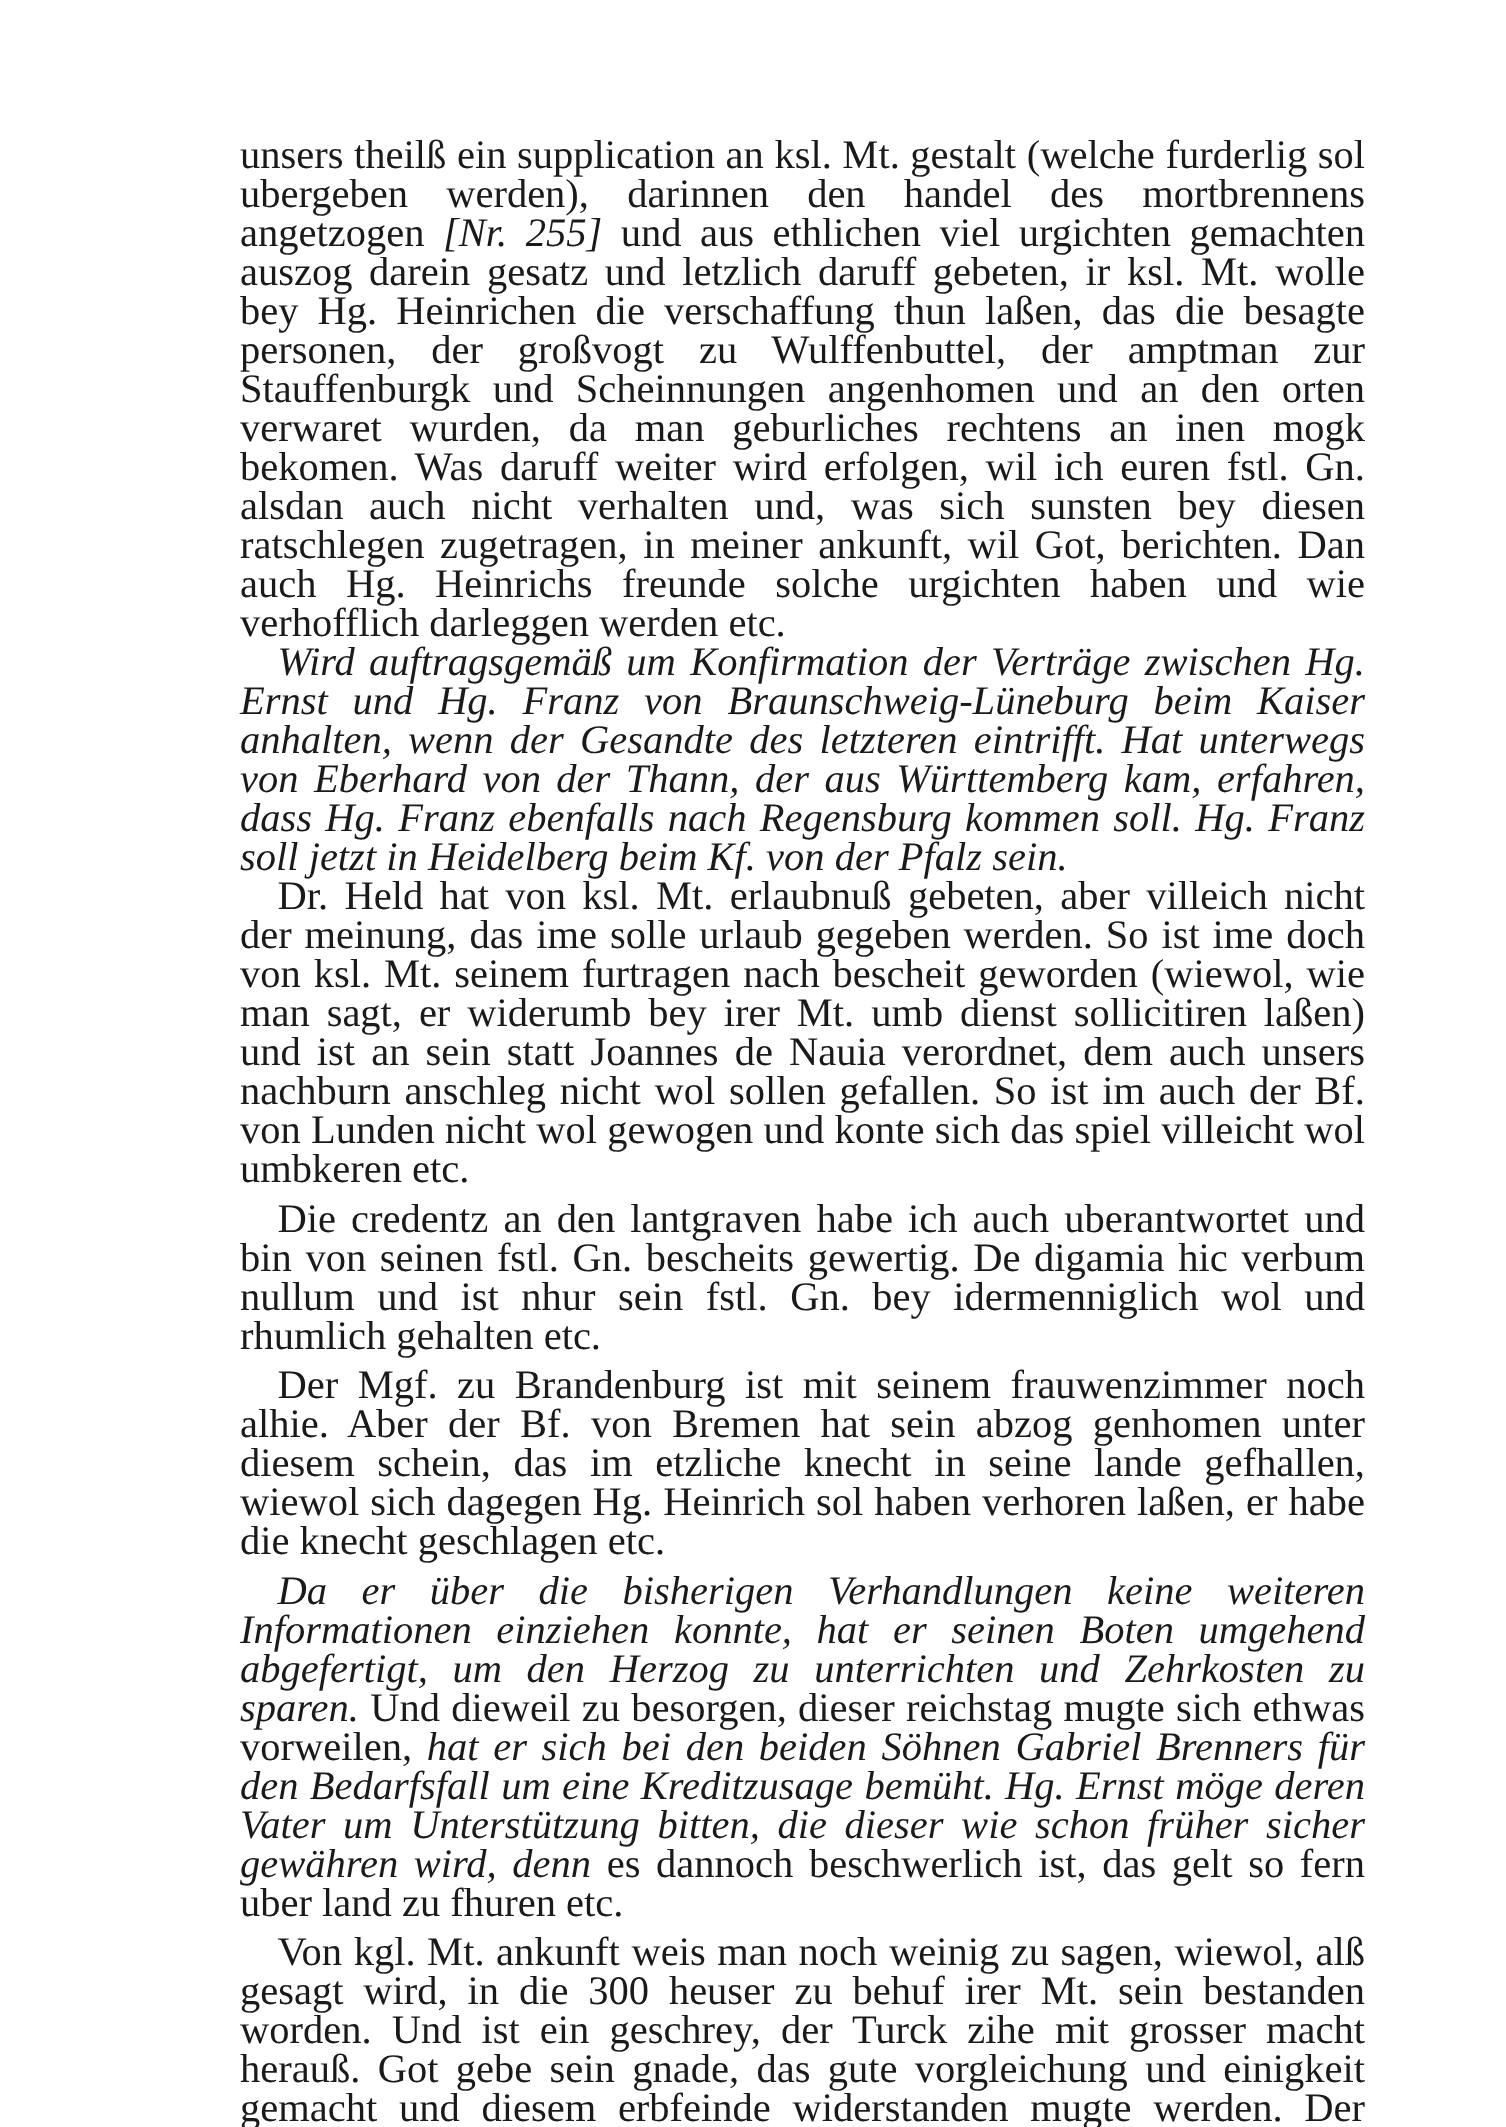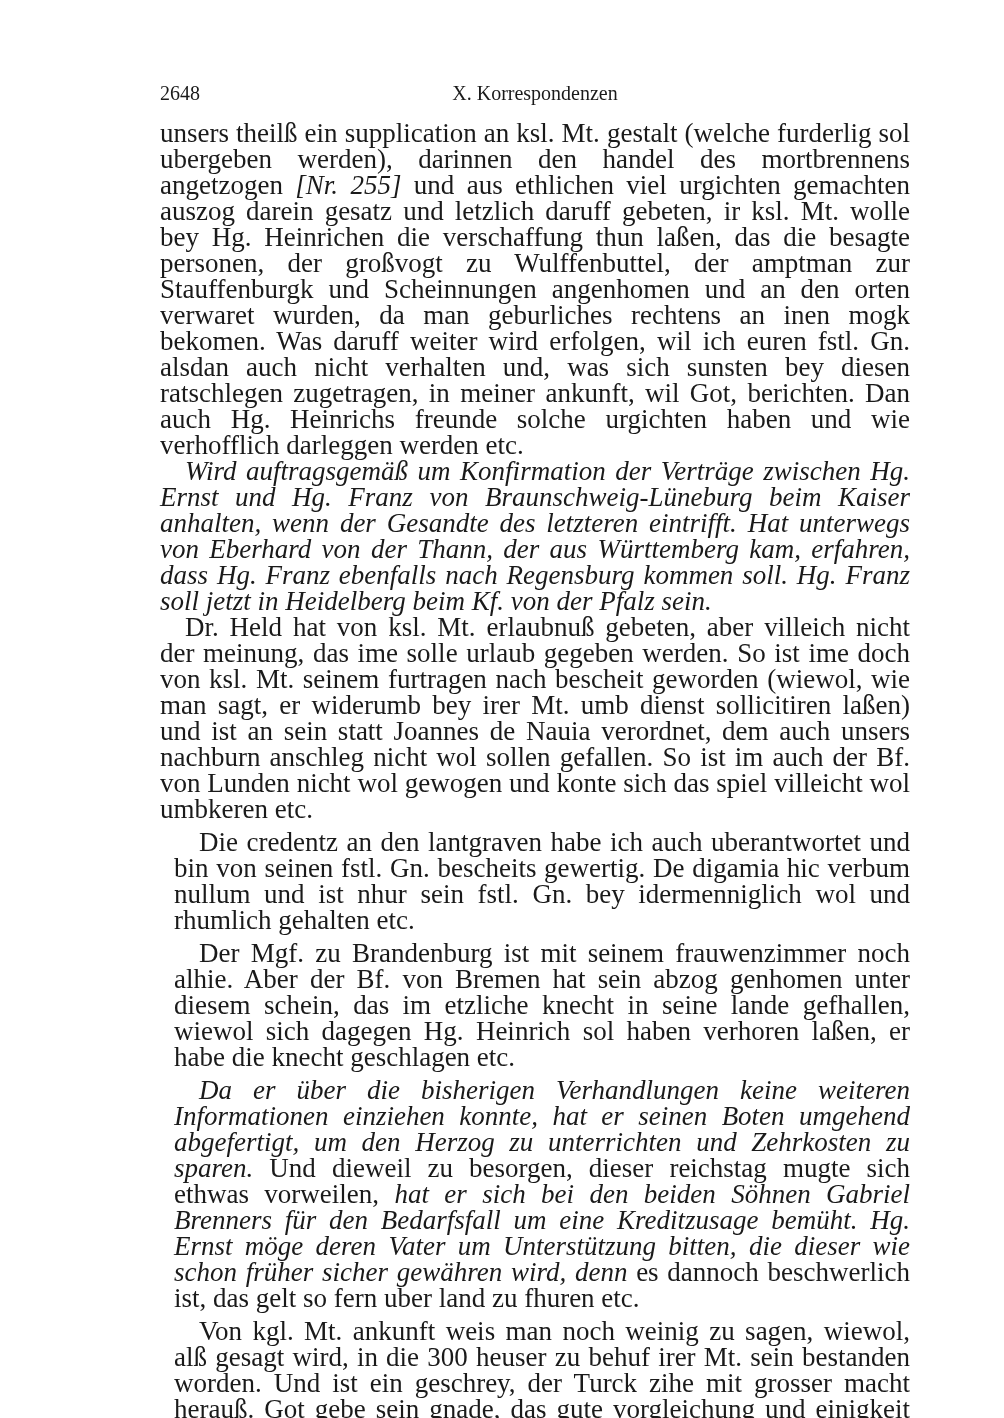--- a/index.html
+++ b/index.html
@@ -10,31 +10,27 @@
     color: #1a1a1a;
   }
   .running-head {
     position: relative; height: 30px; font-size: 20px; line-height: 30px;
   }
   .page-number { position: absolute; left: 0; top: 0; }
   .running-title { position: absolute; left: 0; right: 0; text-align: center; top: 0; }
   .body { margin-top: 12px; font-size: 27px; line-height: 26px; }
   .para { margin: 0; text-align: justify; text-indent: 25px; hyphens: none; }
   .para.first { text-indent: 0; }
-  .para.gap { margin-top: 7px; margin-left: 14px; }
+  .para.gap { margin-top: 7px; }
   .it { font-style: italic; }
 </style>
 </head>
 <body>
 
 <div class="page">
-  <div class="running-head">
-    <span class="page-number">2648</span>
-    <span class="running-title">X. Korrespondenzen</span>
-  </div>
 
   <div class="body">
     <p class="para first">
       <span>unsers theilß ein supplication an ksl. Mt. gestalt (welche furderlig sol ubergeben werden), darinnen den handel des mortbrennens angetzogen </span><span class="it">[Nr. 255]</span><span> und aus ethlichen viel urgichten gemachten auszog darein gesatz und letzlich daruff gebeten, ir ksl. Mt. wolle bey Hg. Heinrichen die verschaffung thun laßen, das die besagte personen, der großvogt zu Wulffenbuttel, der amptman zur Stauffenburgk und Scheinnungen angenhomen und an den orten verwaret wurden, da man geburliches rechtens an inen mogk bekomen. Was daruff weiter wird erfolgen, wil ich euren fstl. Gn. alsdan auch nicht verhalten und, was sich sunsten bey diesen ratschlegen zugetragen, in meiner ankunft, wil Got, berichten. Dan auch Hg. Heinrichs freunde solche urgichten haben und wie verhofflich darleggen werden etc.</span>
     </p>
     <p class="para">
       <span class="it">Wird auftragsgemäß um Konfirmation der Verträge zwischen Hg. Ernst und Hg. Franz von Braunschweig-Lüneburg beim Kaiser anhalten, wenn der Gesandte des letzteren eintrifft. Hat unterwegs von Eberhard von der Thann, der aus Württemberg kam, erfahren, dass Hg. Franz ebenfalls nach Regensburg kommen soll. Hg. Franz soll jetzt in Heidelberg beim Kf. von der Pfalz sein.</span>
     </p>
     <p class="para">
       <span>Dr. Held hat von ksl. Mt. erlaubnuß gebeten, aber villeich nicht der meinung, das ime solle urlaub gegeben werden. So ist ime doch von ksl. Mt. seinem furtragen nach bescheit geworden (wiewol, wie man sagt, er widerumb bey irer Mt. umb dienst sollicitiren laßen) und ist an sein statt Joannes de Nauia verordnet, dem auch unsers nachburn anschleg nicht wol sollen gefallen. So ist im auch der Bf. von Lunden nicht wol gewogen und konte sich das spiel villeicht wol umbkeren etc.</span>

